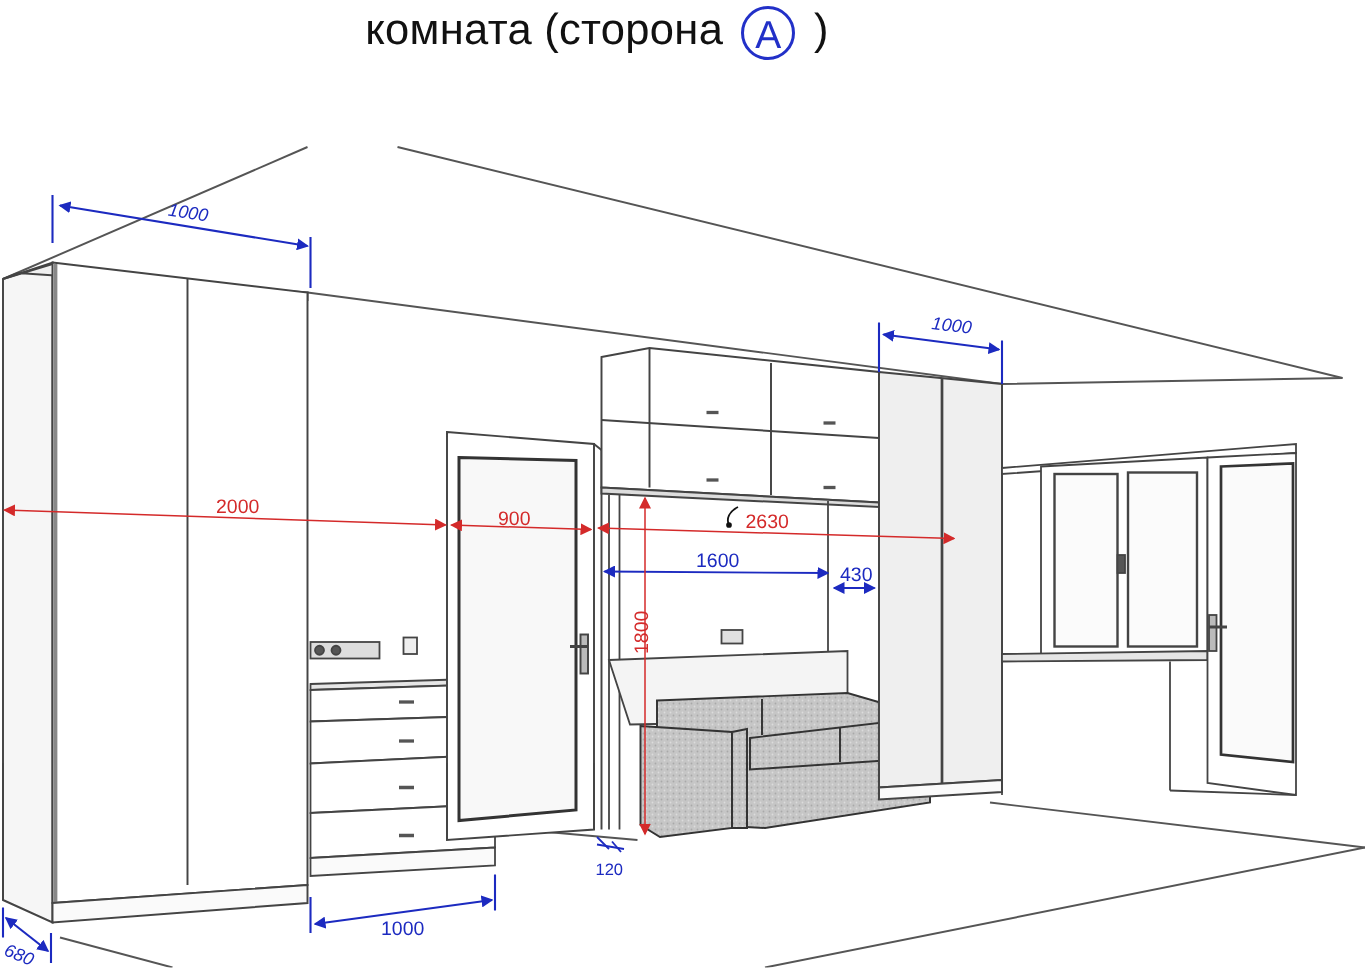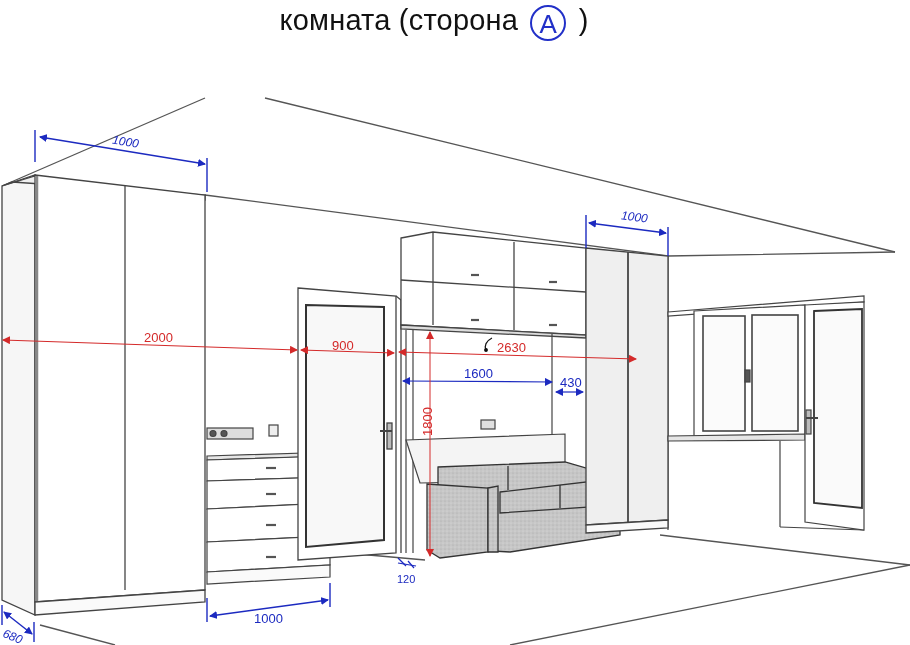--- a/index.html
+++ b/index.html
@@ -1,19 +1,19 @@
 <!DOCTYPE html>
 <html><head>
 <meta charset="utf-8">
 <style>
   html, body { margin: 0; padding: 0; background: #ffffff; }
   body { width: 910px; height: 645px; position: relative; overflow: hidden; font-family: "Liberation Sans", sans-serif; }
   .title {
     position: absolute; left: 0; top: 4px; width: 796px; text-align: center;
-    font-size: 29px; color: #111111; letter-spacing: 0.2px; white-space: nowrap; padding-left: 36px;
+    font-size: 29px; color: #111111; letter-spacing: 0.2px; white-space: nowrap;
   }
   .title .side-badge {
     display: inline-block; width: 36px; height: 36px; border: 2px solid #2230c8; border-radius: 50%;
     color: #2230c8; text-align: center; line-height: 35px; font-size: 26px; box-sizing: border-box;
     vertical-align: -3px; margin: 0 4px;
   }
   svg.scene { position: absolute; left: 0; top: 0; }
   .dim-red { fill: #d42a2a; font-size: 13px; font-family: "Liberation Sans", sans-serif; }
   .dim-blue { fill: #1c2ac0; font-size: 13px; font-family: "Liberation Sans", sans-serif; }
   .dim-blue-i { fill: #1c2ac0; font-size: 12px; font-style: italic; font-family: "Liberation Sans", sans-serif; }

